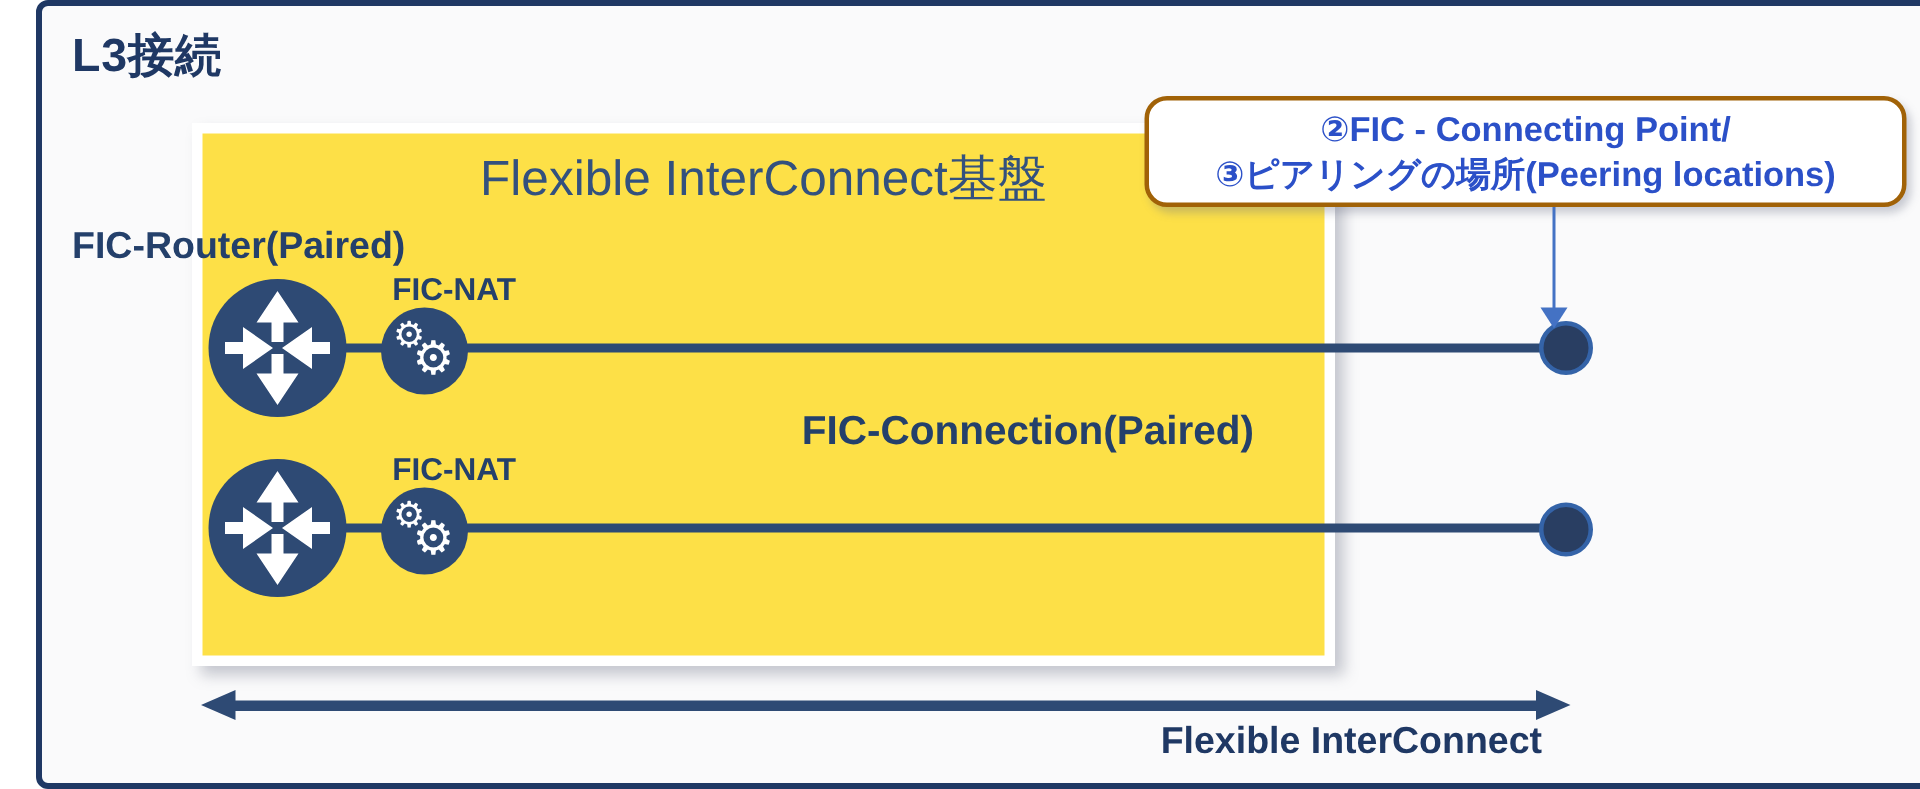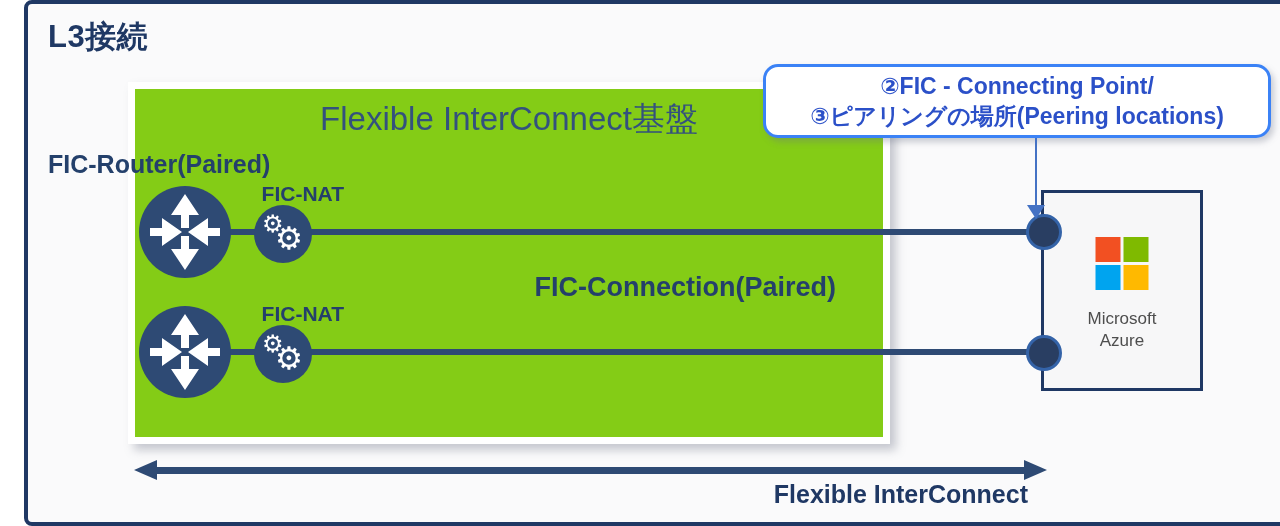--- a/index.html
+++ b/index.html
@@ -16,21 +16,21 @@
 
   .page-title {
     position:absolute; left:20px; top:12px;
     font-size:31px; font-weight:bold; color:#1F3864;
     letter-spacing:0.5px;
   }
 
   
   .platform-box {
     position:absolute; left:100px; top:78px; width:762px; height:362px;
-    background:#84cc16;
+    background:#fde047;
     border:7px solid #FFFFFF;
     box-shadow: 6px 6px 9px rgba(110,115,135,0.38);
   }
   .platform-title {
     position:absolute; left:0; right:0; top:8px;
     text-align:center;
     font-size:33px; font-weight:400; color:#33517E;
   }
 
   .section-label {
@@ -95,21 +95,21 @@
   .conn-point {
     position:absolute; width:36px; height:36px; border-radius:50%;
     background:#293E62; border:3px solid #3463A8; z-index:5;
   }
   .conn-point.p1 { left:998px; top:210px; }
   .conn-point.p2 { left:998px; top:331px; }
 
   
   .callout {
     position:absolute; left:735px; top:60px; width:508px; height:74px;
-    background:#FFFFFF; border:3px solid #3b82f6; border-radius:15px;
+    background:#FFFFFF; border:3px solid #a16207; border-radius:15px;
     box-shadow: 3px 4px 6px rgba(110,115,135,0.35);
     display:flex; flex-direction:column; justify-content:center;
     text-align:center; z-index:6;
   }
   .callout .line {
     font-size:23px; font-weight:bold; color:#2B50C8; line-height:1.32;
   }
 
   .callout-arrow-line {
     position:absolute; left:1007px; top:134px; width:2px; height:68px;
@@ -183,32 +183,20 @@
   </div>
   <div class="nat n2">
     <span class="gear small">⚙</span>
     <span class="gear big">⚙</span>
   </div>
   <div class="nat-label n1">FIC-NAT</div>
   <div class="nat-label n2">FIC-NAT</div>
 
   <div class="connection-label">FIC-Connection(Paired)</div>
 
-  <div class="azure-box">
-    <div class="ms-logo">
-      <div class="ms-sq" style="background-color: rgb(242, 80, 34);"></div>
-      <div class="ms-sq" style="background-color: rgb(127, 186, 0);"></div>
-      <div class="ms-sq" style="background-color: rgb(0, 164, 239);"></div>
-      <div class="ms-sq" style="background-color: rgb(255, 185, 0);"></div>
-    </div>
-    <div class="azure-name">
-      <div>Microsoft</div>
-      <div>Azure</div>
-    </div>
-  </div>
 
   <div class="conn-point p1"></div>
   <div class="conn-point p2"></div>
 
   <div class="callout">
     <div class="line">②FIC - Connecting Point/</div>
     <div class="line">③ピアリングの場所(Peering locations)</div>
   </div>
   <div class="callout-arrow-line"></div>
   <div class="callout-arrow-head"></div>

